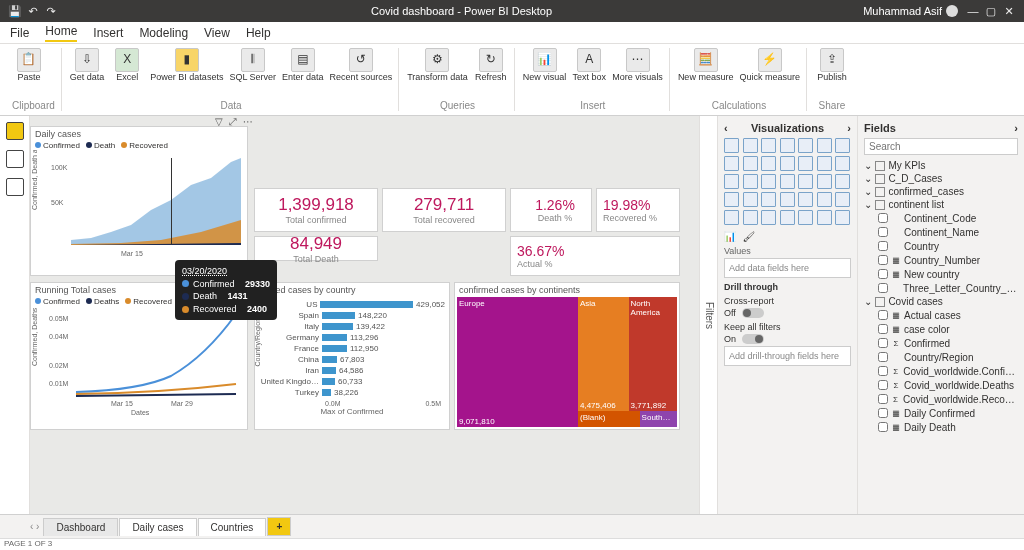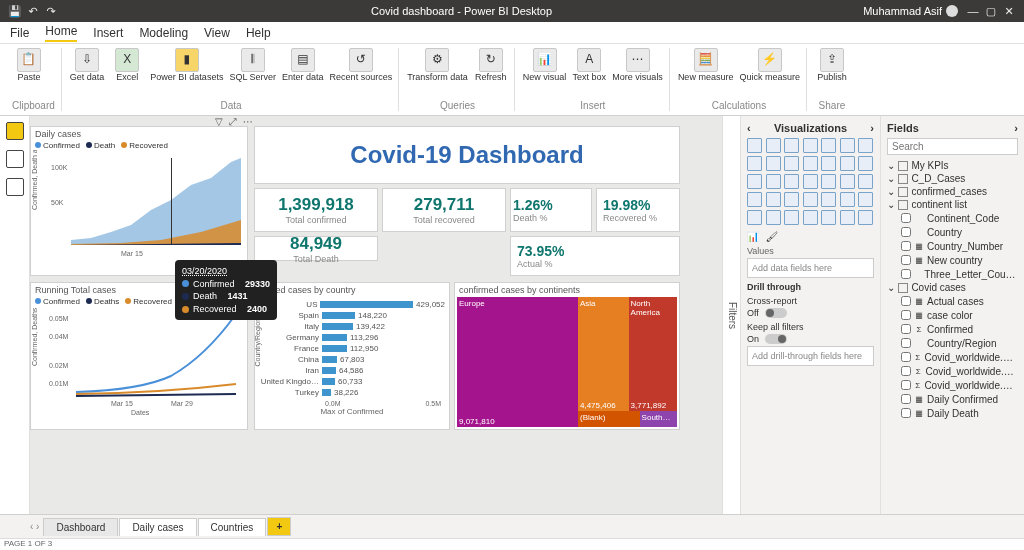--- a/index.html
+++ b/index.html
@@ -23,21 +23,21 @@
 
   .work { display:flex; height:398px; }
   .leftrail { width:30px; background:#fff; border-right:1px solid #e1dfdd; display:flex; flex-direction:column; align-items:center; padding-top:6px; gap:10px }
   .leftrail .licon { width:18px; height:18px; border:1px solid #444; border-radius:2px }
   .canvas { flex:1; background:#e9e9e7; padding:8px 4px 0 4px; position:relative; overflow:hidden }
   .card { background:#fff; border:1px solid #d0d0d0; position:absolute }
   .cardhead { font-size:9px; color:#555; padding:2px 4px }
   .legend { font-size:8px; padding:0 4px; display:flex; gap:6px }
   .dot { width:6px; height:6px; border-radius:50%; display:inline-block; margin-right:2px }
   .kpi { background:#fff; border:1px solid #d0d0d0; display:flex; flex-direction:column; align-items:center; justify-content:center }
-  .kpi .num { font-size:17px; font-weight:700; color:#0f766e }
+  .kpi .num { font-size:17px; font-weight:400; color:#be185d }
   .kpi .lbl { font-size:9px; color:#888 }
   .dashtitle { font-size:24px; font-weight:700; color:#3068b1; text-align:center }
 
   .tooltip { position:absolute; background:#212121; color:#fff; font-size:9px; padding:5px 7px; border-radius:4px; z-index:10; line-height:1.4 }
   .tooltip .trow { display:flex; align-items:center; gap:4px }
   .tooltip .tdot { width:7px; height:7px; border-radius:50% }
 
   .bars { padding:2px 4px; font-size:8px }
   .brow { display:flex; align-items:center; gap:3px; height:11px }
   .brow .bl { width:60px; text-align:right; color:#555 }
@@ -54,21 +54,21 @@
   .panehead { display:flex; justify-content:space-between; font-weight:600; font-size:11px; margin-bottom:4px }
   .vizgrid { display:grid; grid-template-columns:repeat(7,1fr); gap:3px; margin-bottom:6px }
   .vizgrid .vi { width:15px; height:15px; background:#e8eef7; border:1px solid #7aa3c9; border-radius:1px }
   .wellhead { font-size:9px; color:#666; margin-top:4px }
   .well { background:#fff; border:1px solid #ccc; padding:4px; font-size:9px; color:#888; margin:2px 0 }
   .toggle { display:flex; gap:6px; align-items:center; font-size:9px; margin:2px 0 }
   .tpill { width:22px; height:10px; background:#ccc; border-radius:5px; position:relative }
   .tpill::after { content:""; width:8px; height:8px; background:#666; border-radius:50%; position:absolute; top:1px; left:1px }
   .tpill.on::after { left:13px }
 
-  .fieldspane { width:144px; background:#f3f2f1; border-left:1px solid #e1dfdd; padding:6px; font-size:10px; overflow:hidden }
+  .fieldspane { width:167px; background:#f3f2f1; border-left:1px solid #e1dfdd; padding:6px; font-size:10px; overflow:hidden }
   .search { width:100%; border:1px solid #ccc; padding:2px 4px; font-size:10px; background:#fff; margin-bottom:4px }
   .tree .tbl { display:flex; align-items:center; gap:3px; padding:1px 0; font-size:10px }
   .tree .tbl .ticon { width:10px; height:10px; border:1px solid #888 }
   .tree .fld { display:flex; align-items:center; gap:3px; padding:0 0 0 14px; height:14px }
   .tree .fld input { width:10px; height:10px }
   .tree .fld .ficon { font-size:8px; color:#333; width:10px; text-align:center }
 
   .pages { height:24px; background:#f3f2f1; border-top:1px solid #d0d0d0; display:flex; align-items:center; padding-left:30px; font-size:10px }
   .pages .ptab { padding:3px 12px; background:#fff; border:1px solid #ccc; border-bottom:none; margin-right:1px }
   .pages .add { background:#f2c811; width:24px; text-align:center; font-weight:bold; padding:3px 0; border:1px solid #ccc }
@@ -251,47 +251,44 @@
         <text x="18" y="80" font-size="7" fill="#666">0.01M</text>
         <path d="M45 86 Q110 84 140 70 Q175 50 205 8" stroke="#4a90d9" stroke-width="2" fill="none"></path>
         <path d="M45 88 Q130 87 205 78" stroke="#d98b2b" stroke-width="2" fill="none"></path>
         <path d="M45 90 L205 88" stroke="#1d2b52" stroke-width="2" fill="none"></path>
         <text x="80" y="100" font-size="7" fill="#666">Mar 15</text>
         <text x="140" y="100" font-size="7" fill="#666">Mar 29</text>
         <text x="100" y="109" font-size="7" fill="#666">Dates</text>
       </svg>
     </div>
 
-    <div class="card" style="left:224px;top:10px;width:426px;height:58px;display:flex;align-items:center;justify-content:center">
-      <div class="dashtitle">Covid-19 Dashboard</div>
-    </div>
 
     <div class="kpi" style="position:absolute;left:224px;top:72px;width:124px;height:44px">
         <div class="num">1,399,918</div>
         <div class="lbl">Total confirmed</div>
       </div>
     <div class="kpi" style="position:absolute;left:352px;top:72px;width:124px;height:44px">
         <div class="num">279,711</div>
         <div class="lbl">Total recovered</div>
       </div>
     <div class="kpi" style="position:absolute;left:224px;top:120px;width:124px;height:25px">
         <div class="num">84,949</div>
         <div class="lbl">Total Death</div>
       </div>
 
-    <div class="kpi" style="position:absolute;left:480px;top:72px;width:82px;height:44px;align-items:flex-start;padding-left:2px">
+    <div class="kpi" style="position:absolute;left:480px;top:72px;width:82px;height:44px;align-items:center;padding-left:8px">
         <div class="num" style="font-size:14px">1.26%</div>
         <div class="lbl">Death %</div>
       </div>
     <div class="kpi" style="position:absolute;left:566px;top:72px;width:84px;height:44px;align-items:flex-start;padding-left:6px">
         <div class="num" style="font-size:14px">19.98%</div>
         <div class="lbl">Recovered %</div>
       </div>
     <div class="kpi" style="position:absolute;left:480px;top:120px;width:170px;height:40px;align-items:flex-start;padding-left:6px">
-        <div class="num" style="font-size:14px">73.95%</div>
+        <div class="num" style="font-size:14px">36.67%</div>
         <div class="lbl">Actual %</div>
       </div>
 
     <div class="card" style="left:224px;top:166px;width:196px;height:148px">
       <div class="cardhead">…med cases by country</div>
       <div id="bars" class="bars">
           <div class="brow">
             <div class="bl">US</div>
             <div class="bb" style="width:95px"></div>
             <div class="bv">429,052</div>
@@ -468,20 +465,25 @@
           <span>continent list</span>
         </div>
         <div class="fld">
           <input type="checkbox" style="">
           <span class="ficon"></span>
           <span style="white-space:nowrap;overflow:hidden;text-overflow:ellipsis;max-width:120px">Continent_Code</span>
         </div>
         <div class="fld">
           <input type="checkbox" style="">
           <span class="ficon"></span>
+          <span style="white-space:nowrap;overflow:hidden;text-overflow:ellipsis;max-width:120px">Continent_Name</span>
+        </div>
+        <div class="fld">
+          <input type="checkbox" style="">
+          <span class="ficon"></span>
           <span style="white-space:nowrap;overflow:hidden;text-overflow:ellipsis;max-width:120px">Country</span>
         </div>
         <div class="fld">
           <input type="checkbox" style="">
           <span class="ficon">▦</span>
           <span style="white-space:nowrap;overflow:hidden;text-overflow:ellipsis;max-width:120px">Country_Number</span>
         </div>
         <div class="fld">
           <input type="checkbox" style="">
           <span class="ficon">▦</span>

